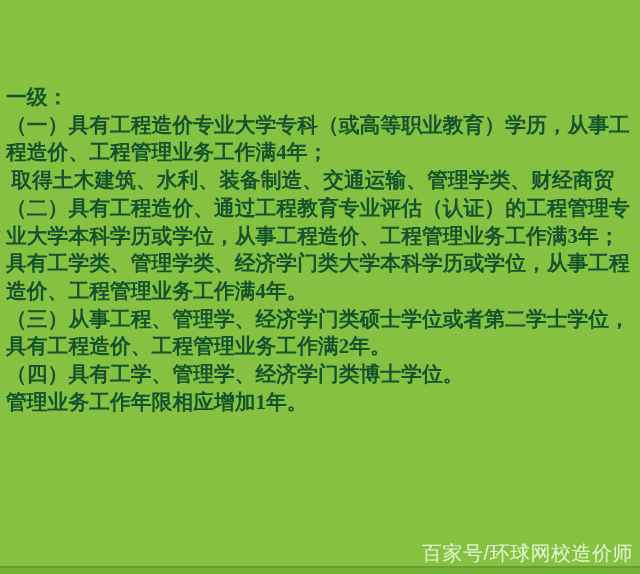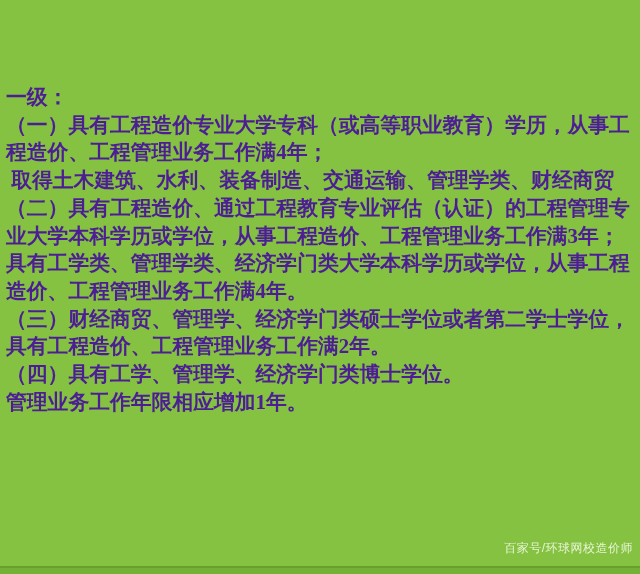--- a/index.html
+++ b/index.html
@@ -15,34 +15,34 @@
     height: 574px;
     background: #85c241;
     overflow: hidden;
     font-family: "Liberation Serif", "DejaVu Serif", serif;
   }
   .content {
     position: absolute;
     left: 6px;
     top: 83px;
     width: 630px;
-    color: #4c1d95;
+    color: #14532d;
     font-size: 20.8px;
     font-weight: 600;
     line-height: 27.7px;
   }
   .content .line {
     white-space: pre;
   }
   .watermark {
     position: absolute;
     right: 7px;
     top: 540px;
     font-family: "Liberation Sans", "DejaVu Sans", sans-serif;
-    font-size: 12px;
+    font-size: 20px;
     letter-spacing: 0.5px;
     color: rgba(245, 252, 236, 0.88);
   }
   .bottom-strip {
     position: absolute;
     left: 0;
     bottom: 0;
     width: 640px;
     height: 6px;
     background: #74b237;
@@ -56,21 +56,21 @@
 
   <div class="content">
     <div class="line">一级：</div>
     <div class="line">（一）具有工程造价专业大学专科（或高等职业教育）学历，从事工</div>
     <div class="line">程造价、工程管理业务工作满4年；</div>
     <div class="line"> 取得土木建筑、水利、装备制造、交通运输、管理学类、财经商贸</div>
     <div class="line">（二）具有工程造价、通过工程教育专业评估（认证）的工程管理专</div>
     <div class="line">业大学本科学历或学位，从事工程造价、工程管理业务工作满3年；</div>
     <div class="line">具有工学类、管理学类、经济学门类大学本科学历或学位，从事工程</div>
     <div class="line">造价、工程管理业务工作满4年。</div>
-    <div class="line">（三）财经商贸、管理学、经济学门类硕士学位或者第二学士学位，</div>
+    <div class="line">（三）从事工程、管理学、经济学门类硕士学位或者第二学士学位，</div>
     <div class="line">具有工程造价、工程管理业务工作满2年。</div>
     <div class="line">（四）具有工学、管理学、经济学门类博士学位。</div>
     <div class="line">管理业务工作年限相应增加1年。</div>
   </div>
 
   <div class="watermark">百家号/环球网校造价师</div>
 
   <div class="bottom-strip"></div>
 
 </div>

